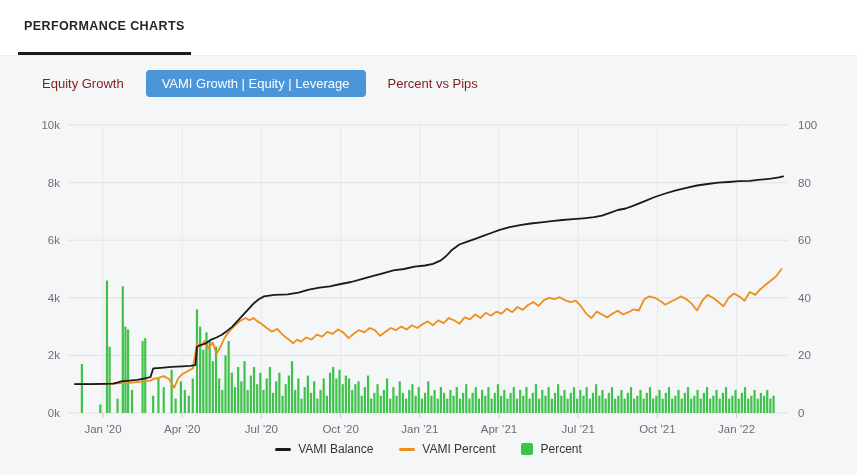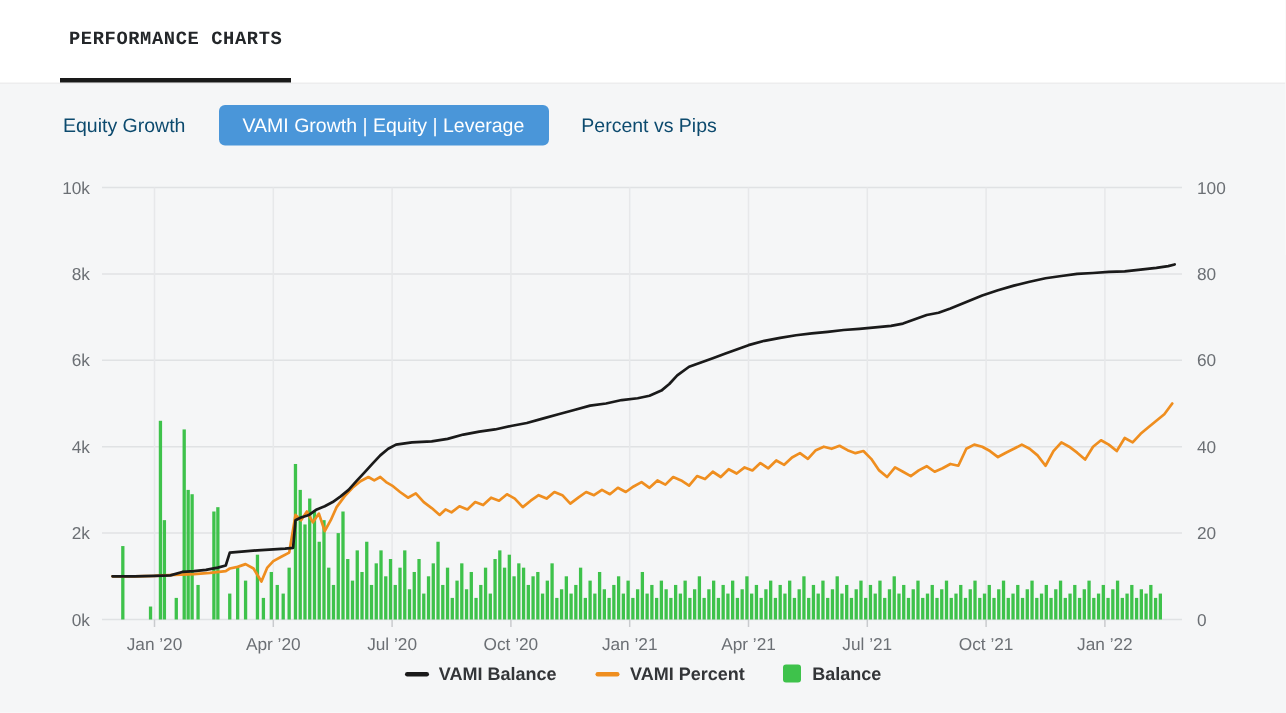--- a/index.html
+++ b/index.html
@@ -1,44 +1,44 @@
 <!DOCTYPE html>
 <html><head>
 <meta charset="utf-8">
 <style>
   html,body{margin:0;padding:0;}
   body{font-family:"Liberation Sans",sans-serif;background:#ffffff;}
   .app{position:relative;width:857px;height:475px;overflow:hidden;background:#f5f6f7;}
 
   
   .header{position:absolute;top:0;left:0;right:0;height:56px;background:#ffffff;
-    border-bottom:1px solid #ededee;display:flex;align-items:stretch;padding-left:40px;box-sizing:border-box;font-family:Liberation Mono, monospace;}
+    border-bottom:1px solid #ededee;display:flex;align-items:stretch;padding-left:18px;box-sizing:border-box;}
   .tab{display:flex;align-items:center;margin-right:24px;padding:0 6px;cursor:pointer;
     font-size:12.5px;font-weight:700;letter-spacing:.4px;color:#232629;border-bottom:3px solid transparent;
     box-sizing:border-box;}
   .tab.active{border-bottom-color:#1a1a1a;}
 
   
   .subtabs{position:absolute;top:56px;left:0;right:0;height:54px;display:flex;align-items:center;padding-left:28px;}
-  .subtab{font-size:13px;color:#0c4a6e;background:transparent;border:none;cursor:pointer;
+  .subtab{font-size:13px;color:#7f1d1d;background:transparent;border:none;cursor:pointer;
     padding:6px 14px;border-radius:4px;font-family:"Liberation Sans",sans-serif;}
   .subtab.selected{background:#4a96d9;color:#ffffff;padding:6px 16px;}
   .subtab + .subtab{margin-left:8px;}
 
   
   #chart{position:absolute;top:110px;left:0;}
   .axis-label{font-size:11.5px;fill:#6b6f74;}
   .grid{stroke:#e0e2e4;stroke-width:1;}
   .vgrid{stroke:#e7e8ea;stroke-width:1;}
   .xtick{stroke:#c9cbce;stroke-width:1;}
 
   
   .legend{position:absolute;top:442px;left:0;right:0;display:flex;justify-content:center;align-items:center;gap:26px;}
   .legend-item{display:flex;align-items:center;gap:7px;cursor:pointer;}
-  .legend-label{font-size:12px;font-weight:700;color:#333538;}
+  .legend-label{font-size:12px;font-weight:400;color:#333538;}
   .swatch-line{width:16px;height:3px;border-radius:2px;}
   .swatch-box{width:12px;height:12px;border-radius:2px;}
 </style>
 </head>
 <body>
 
 <div class="app">
 
   <div class="header">
     <div class="tab active">
@@ -309,17 +309,17 @@
     <div class="legend-item">
       <span class="swatch-line" id="sw-balance" style="background: rgb(26, 26, 26);"></span>
       <span class="legend-label">VAMI Balance</span>
     </div>
     <div class="legend-item">
       <span class="swatch-line" id="sw-equity" style="background: rgb(239, 142, 31);"></span>
       <span class="legend-label">VAMI Percent</span>
     </div>
     <div class="legend-item">
       <span class="swatch-box" id="sw-leverage" style="background: rgb(62, 194, 75);"></span>
-      <span class="legend-label">Balance</span>
+      <span class="legend-label">Percent</span>
     </div>
   </div>
 
 </div>
 
 </body></html>

